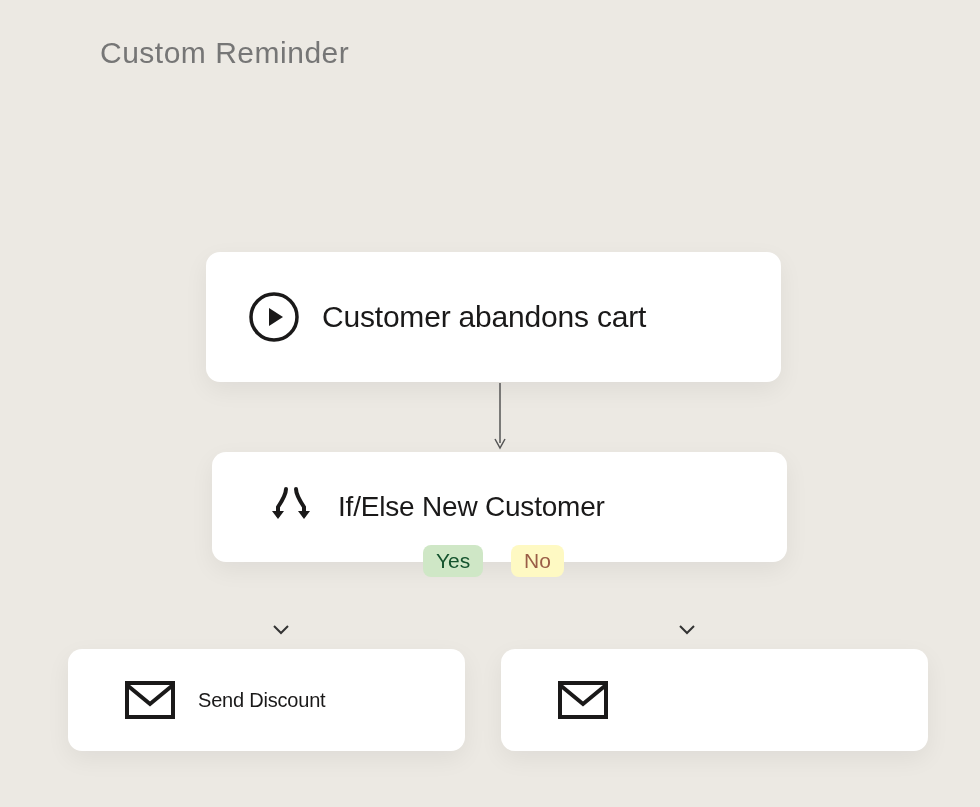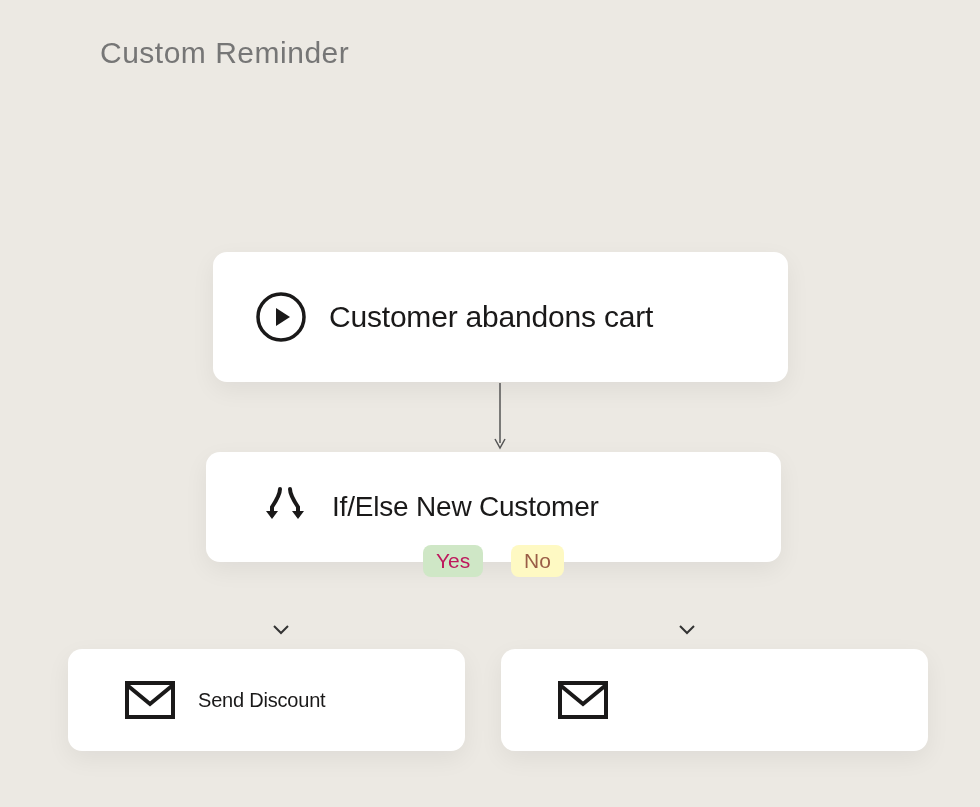--- a/index.html
+++ b/index.html
@@ -32,25 +32,24 @@
       display: flex;
       align-items: center;
       padding: 0 28px;
       gap: 22px;
     }
     .trigger-node {
       top: 252px;
       left: 206px;
       width: 575px;
       height: 130px;
-      margin-left: 7px;
     }
     .condition-node {
       top: 452px;
-      left: 206px;
+      left: 212px;
       width: 575px;
       height: 110px;
       padding-left: 38px;
     }
     .branch-left {
       top: 649px;
       left: 68px;
       width: 397px;
       height: 102px;
     }
@@ -105,21 +104,21 @@
       position: absolute;
       padding: 4px 13px;
       border-radius: 8px;
       font-size: 21px;
       font-weight: 500;
     }
     .badge-yes {
       top: 545px;
       left: 423px;
       background: #cfe7c6;
-      color: #be185d;
+      color: #14532d;
     }
     .badge-no {
       top: 545px;
       left: 511px;
       background: #fef9c3;
       color: #9a5d47;
     }
   </style>
 </head>
 <body>

